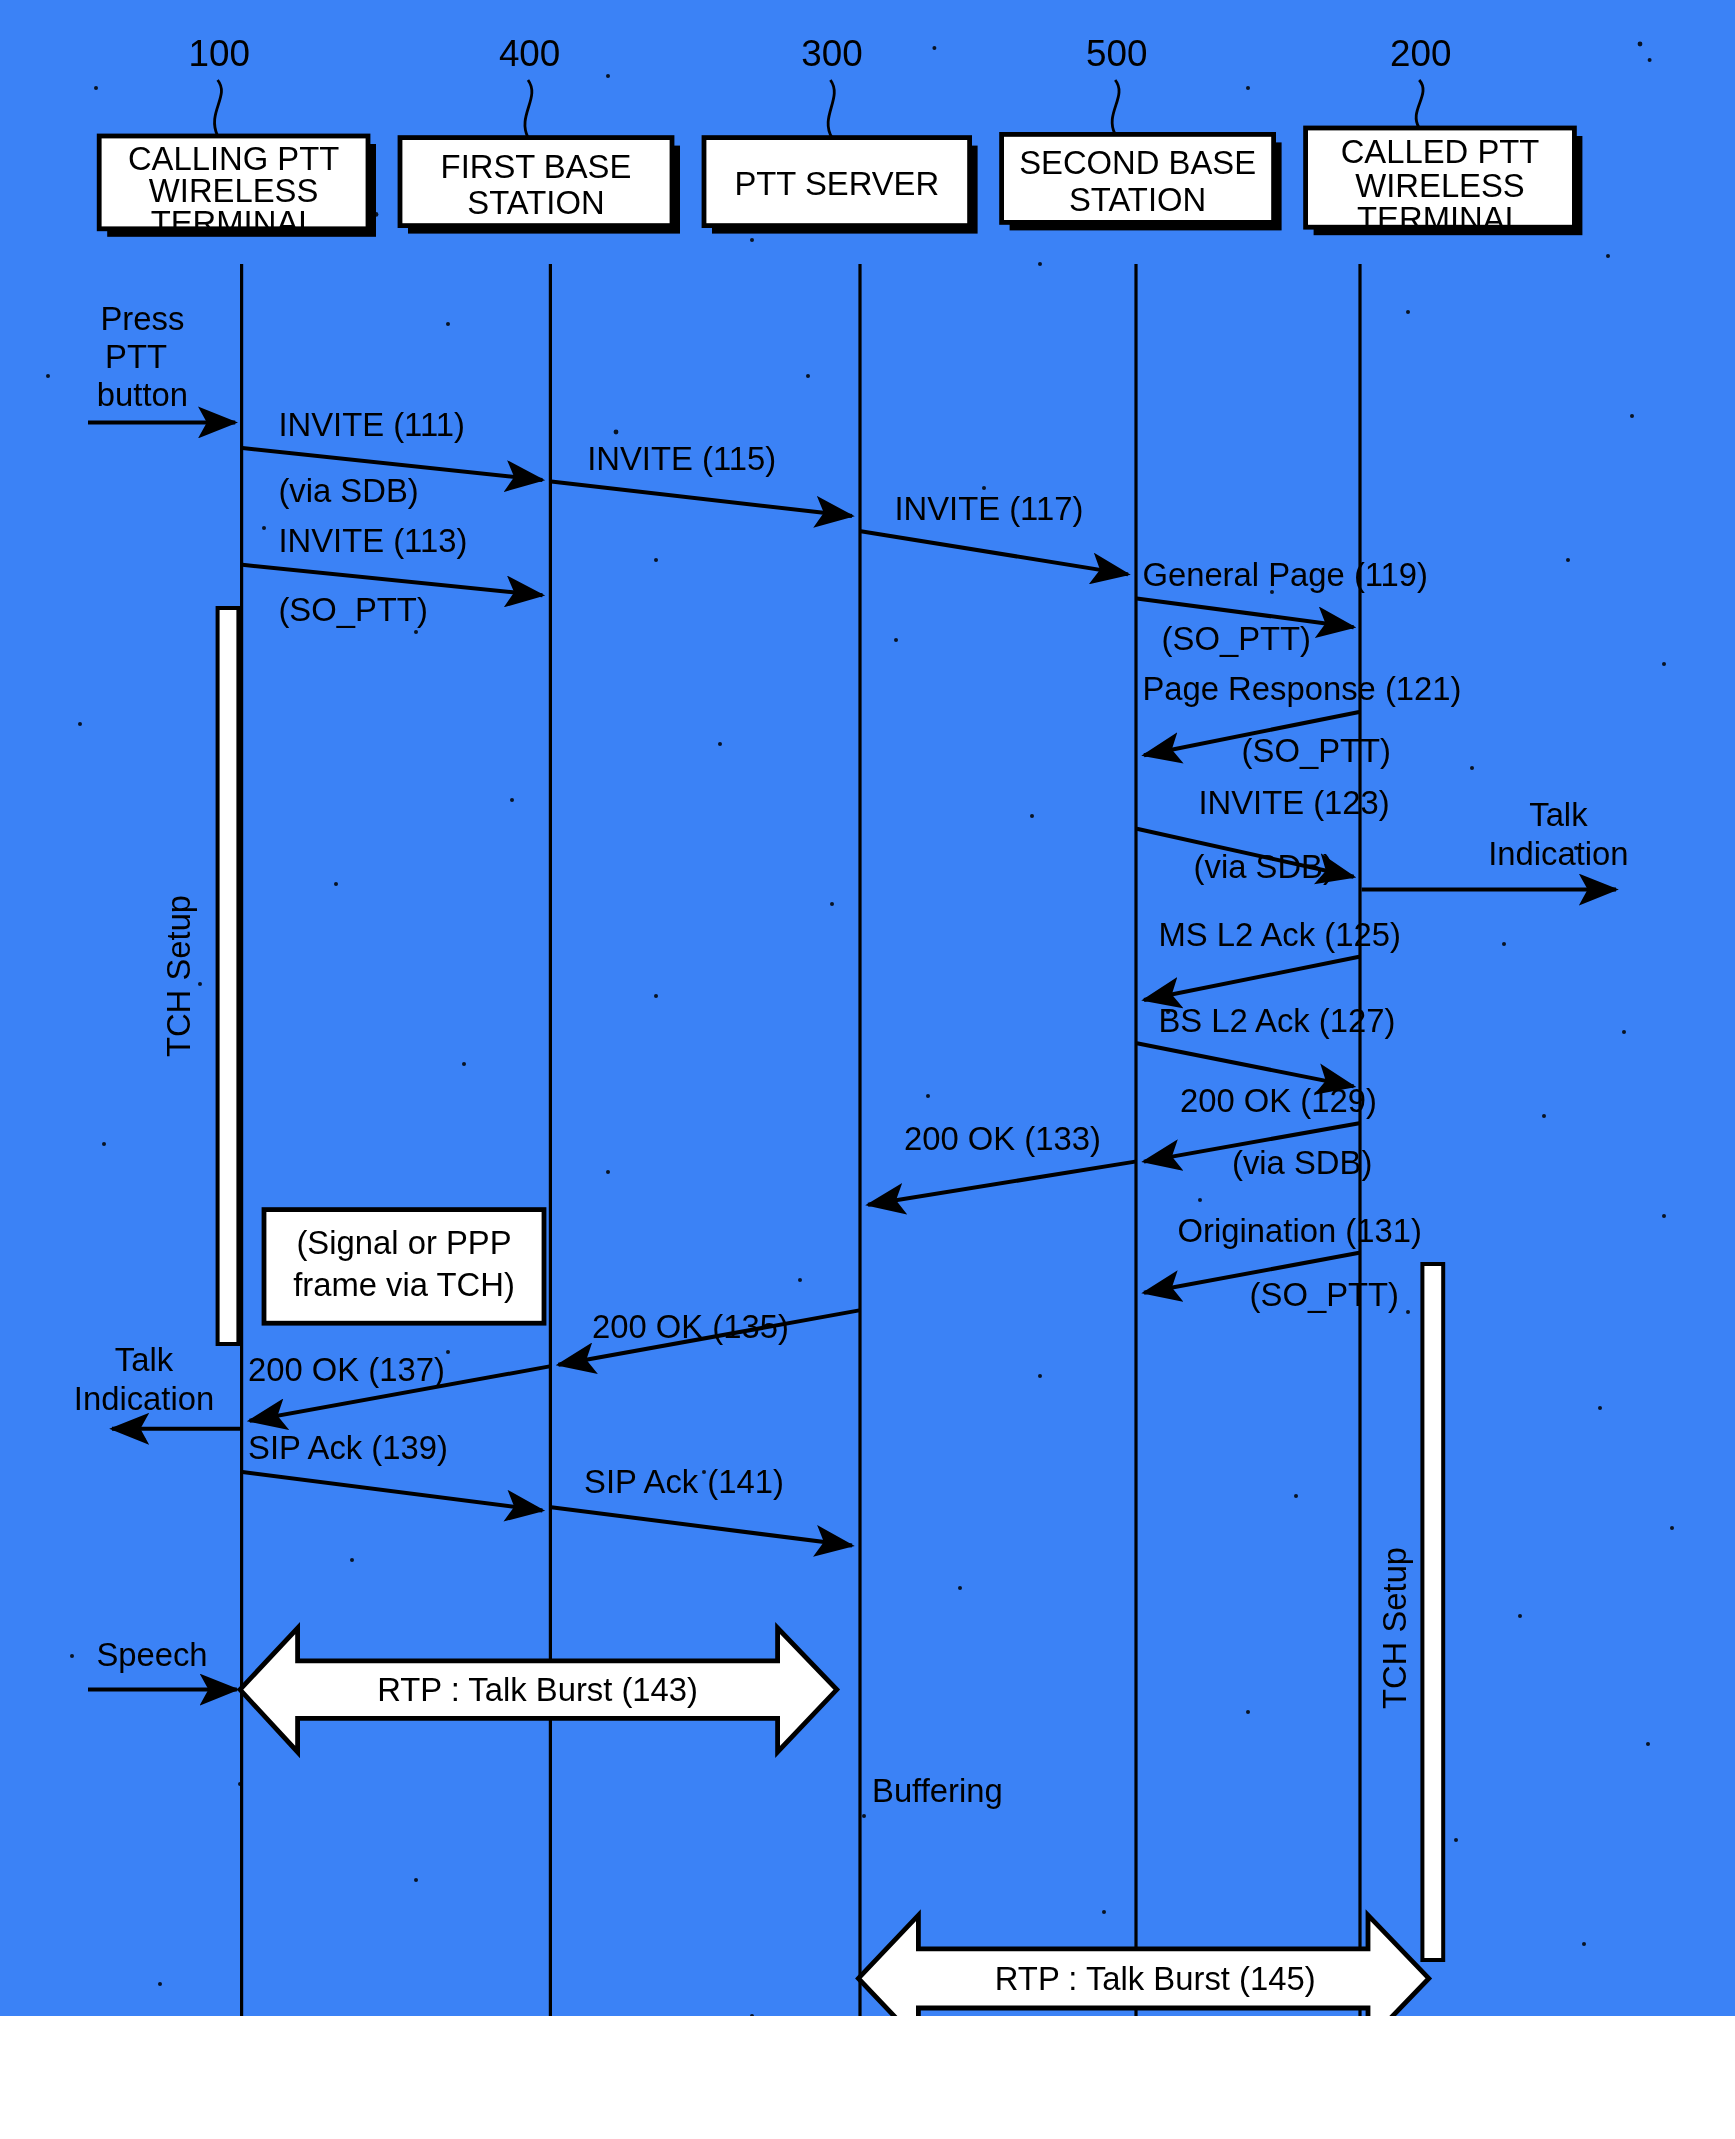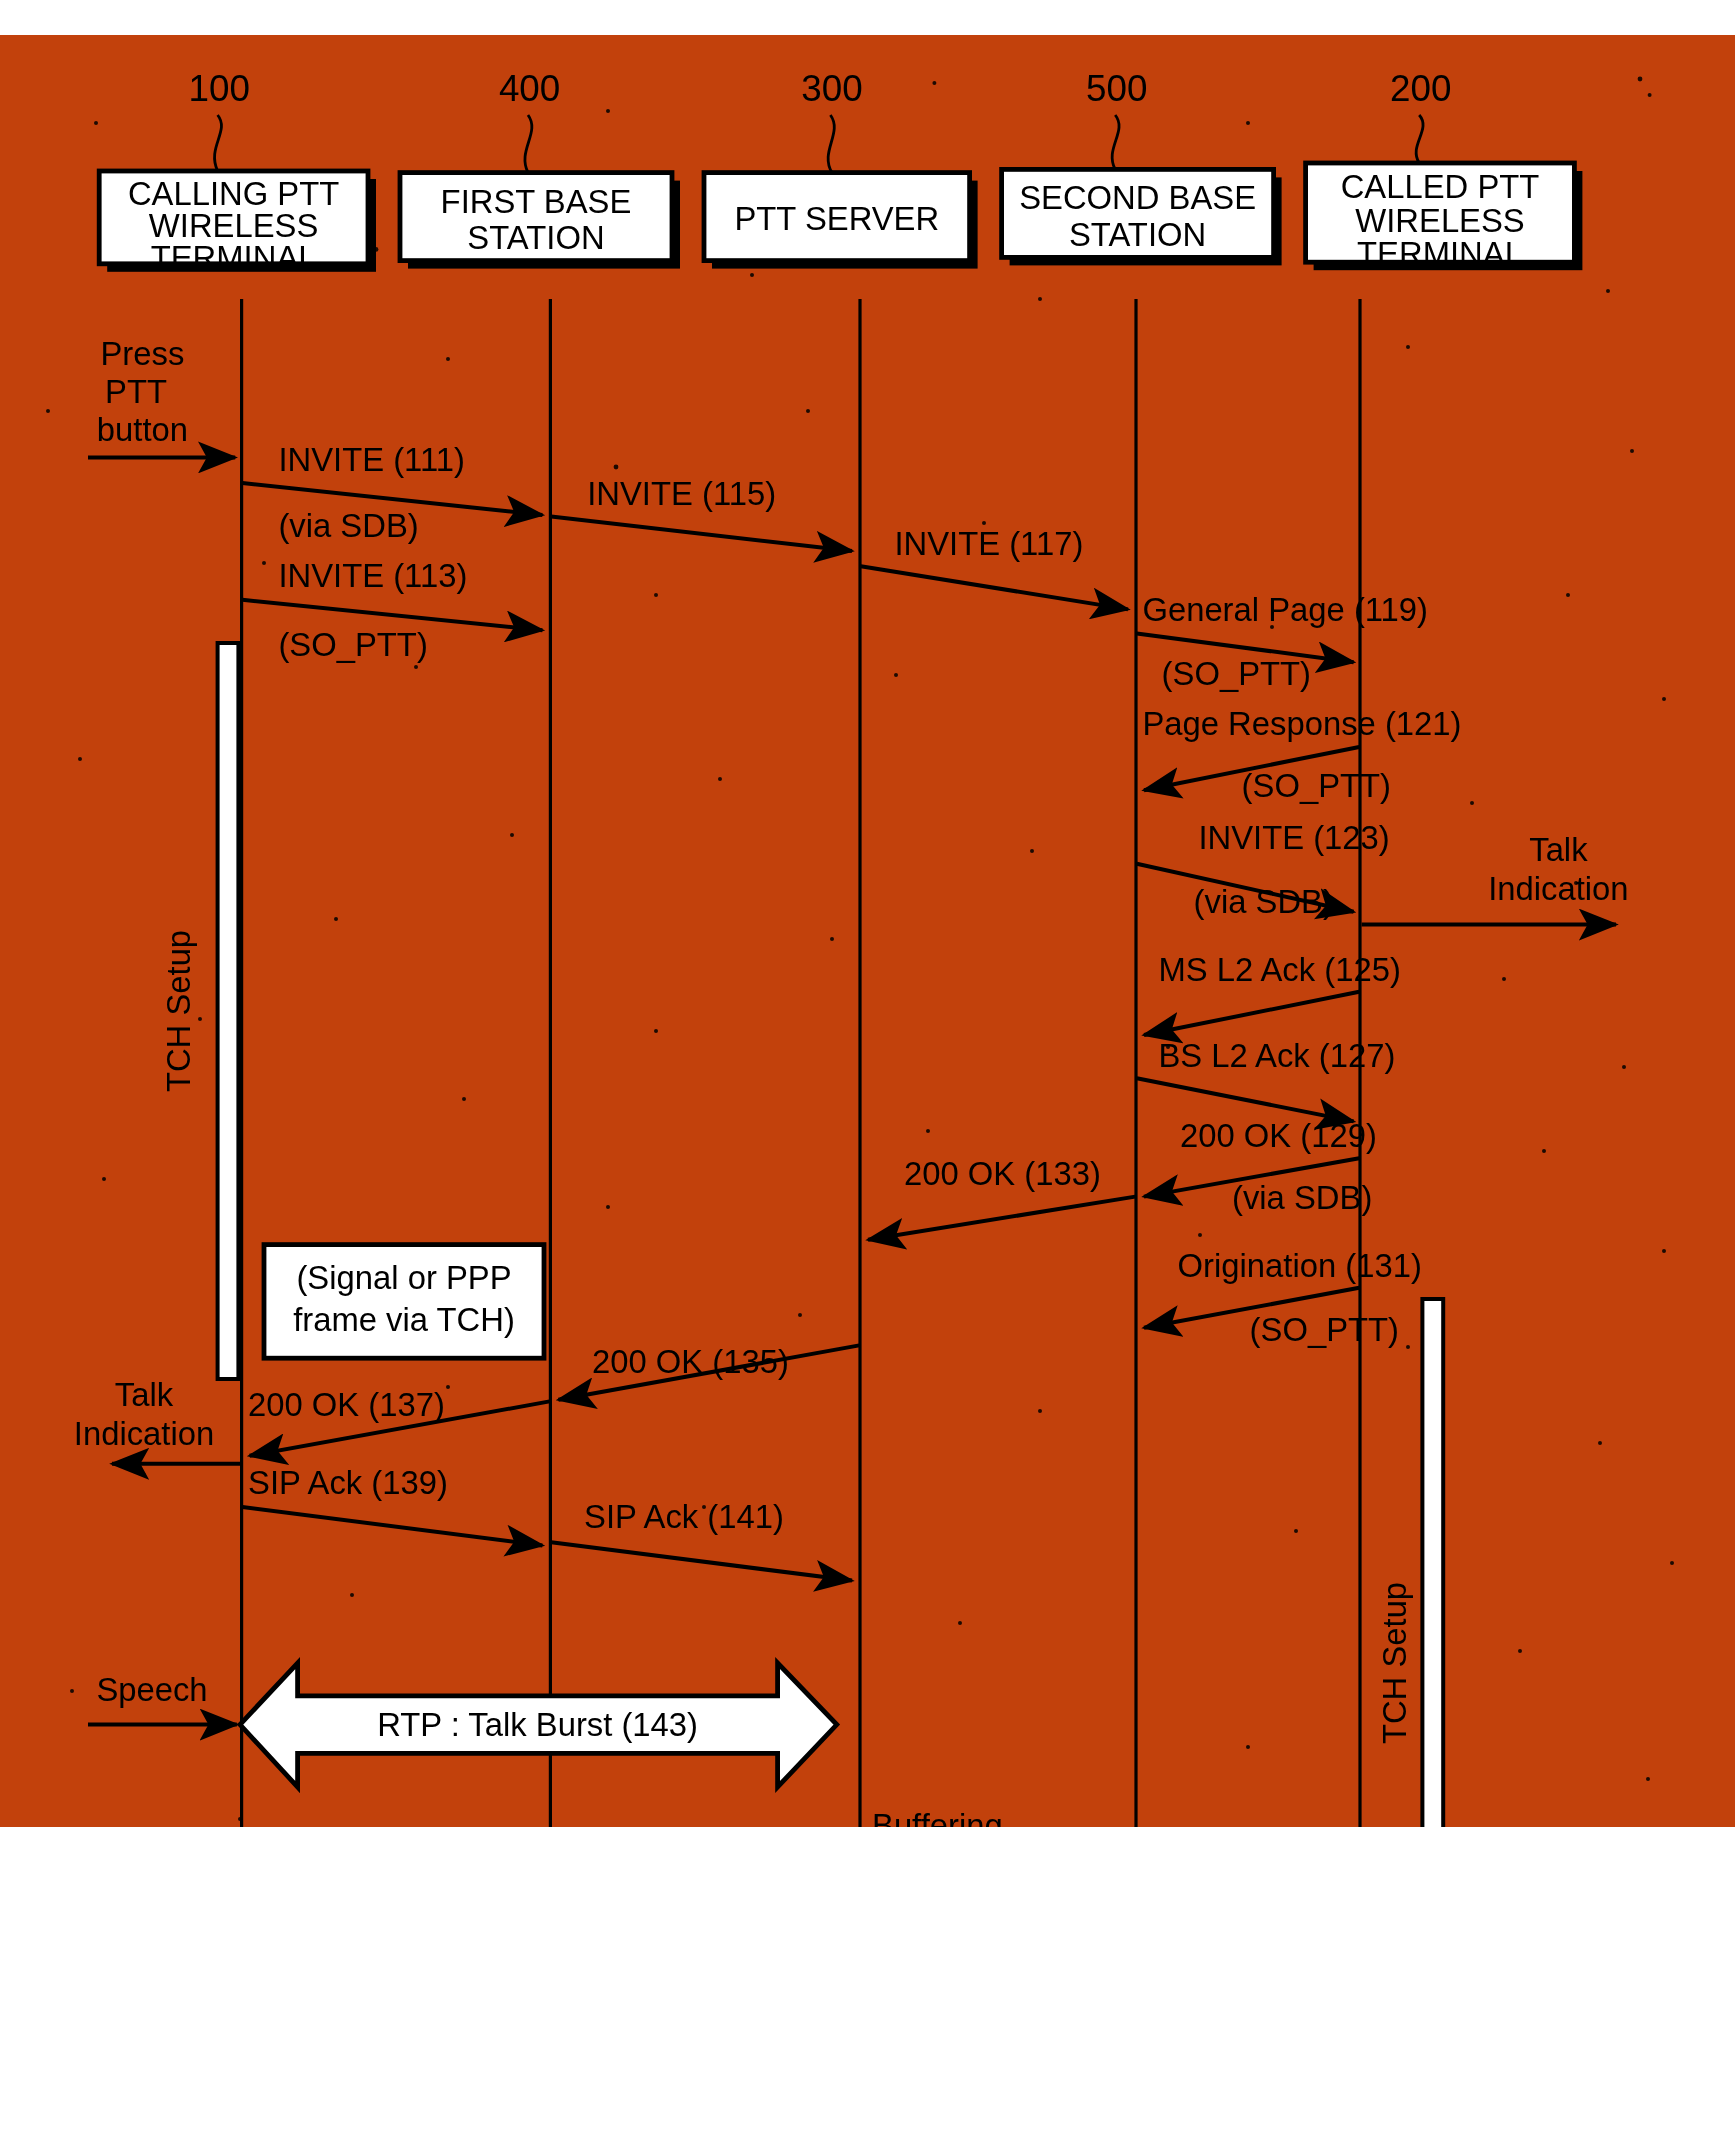--- a/index.html
+++ b/index.html
@@ -7,24 +7,23 @@
     padding: 0;
     background: #ffffff;
   }
   body {
     font-family: "Liberation Sans", sans-serif;
     color: #000000;
   }
   #page {
     position: relative;
     width: 1736px;
-    height: 1792px;
-    background: #c2410c;
+    height: 2016px;
+    background: #3b82f6;
     overflow: hidden;
-    margin-top: 35px;
   }
   svg#diagram {
     position: absolute;
     left: 0;
     top: 0;
     width: 1736px;
     height: 2140px;
   }
   .ref-num {
     font-family: "Liberation Sans", sans-serif;

